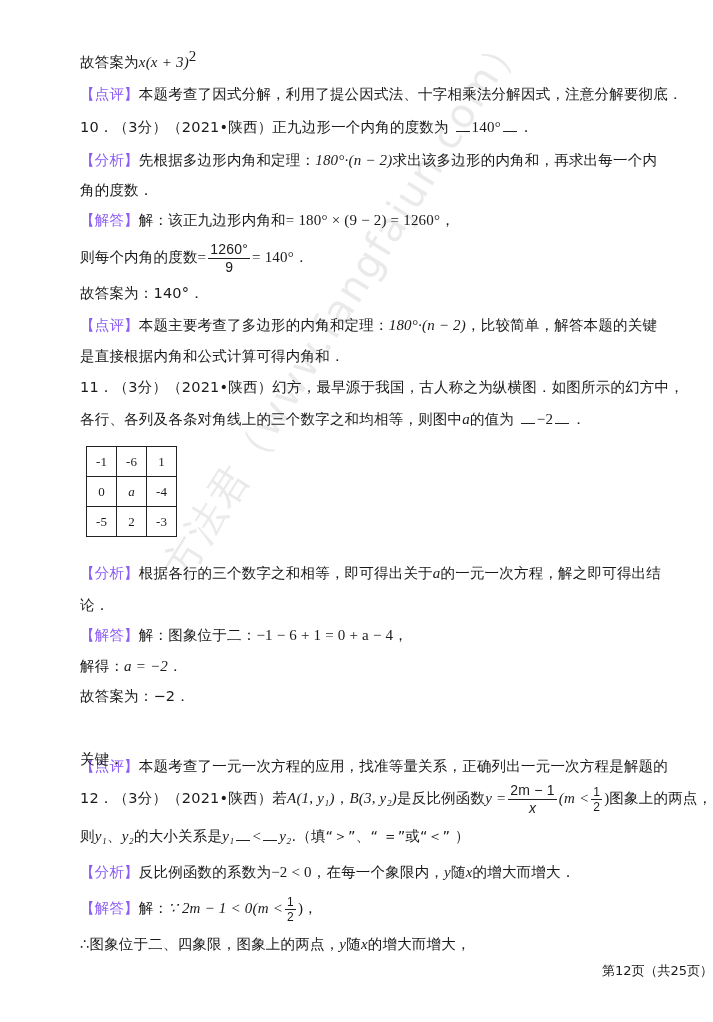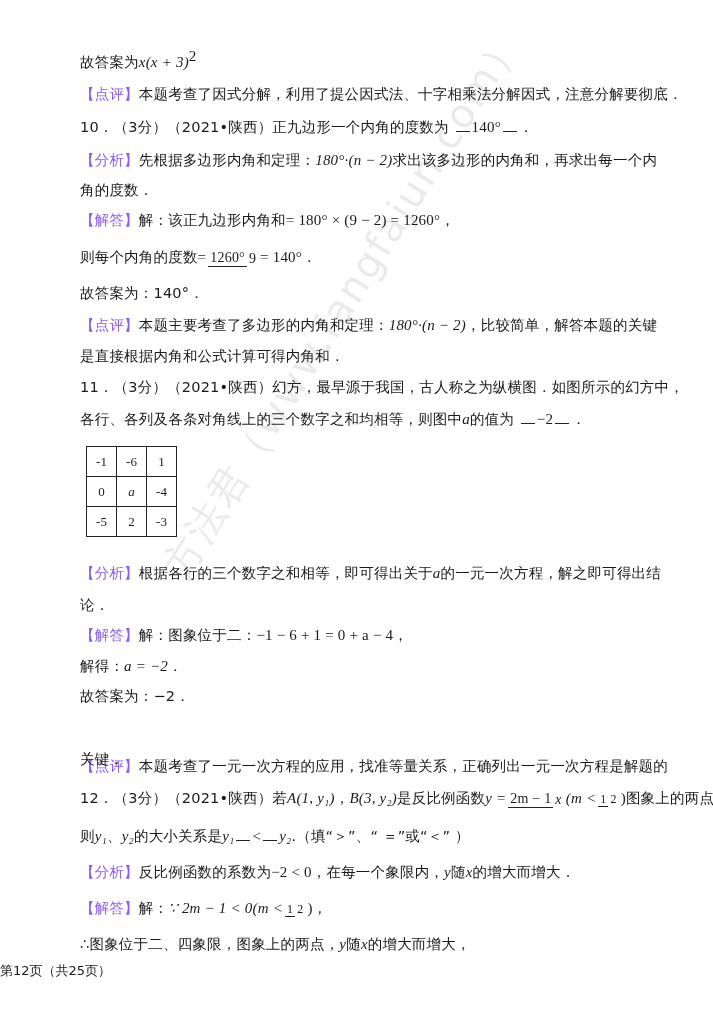--- a/index.html
+++ b/index.html
@@ -3,28 +3,28 @@
 <meta charset="utf-8">
 <style>
   html, body { margin:0; padding:0; background:#ffffff; }
   body { width:713px; height:1022px; position:relative; overflow:hidden;
          font-family:"DejaVu Sans", sans-serif; color:#1a1a1a; }
   .line { position:absolute; left:80px; font-size:14.5px; white-space:nowrap; line-height:20px; letter-spacing:0.2px; }
   .tag { color:#8b5cf6; }
   .m { font-family:"Liberation Serif", serif; font-size:15px; }
   .mi { font-family:"Liberation Serif", serif; font-style:italic; font-size:15px;margin-top:25px; }
   .blank { display:inline-block; min-width:14px; border-bottom:1px solid #222; height:14px; vertical-align:baseline; margin:0 2px; }
-  .frac { display:inline-flex; flex-direction:row; align-items:center; vertical-align:middle; font-family:Liberation Serif, serif; font-size:14px; line-height:17px; margin:0 2px; }
+  .frac { display:inline-flex; flex-direction:column; align-items:center; vertical-align:middle; font-family:Liberation Sans, sans-serif; font-size:14px; line-height:17px; margin:0 2px; }
   .frac .num { border-bottom:1px solid #222; padding:0 2px; }
   .frac .den { padding:0 2px; }
   .frac.small { font-size:12px; line-height:14px; }
   sub, sup { font-size:9px; }
   .grid { position:absolute; left:86px; top:446px; border-collapse:collapse; }
   .grid td { width:29px; height:29px; border:1px solid #222; text-align:center; font-family:"Liberation Serif", serif; font-size:13px; padding:0; }
-  .footer { position:absolute; left:0; width:713px; top:962px; text-align:left; font-size:13px; }
+  .footer { position:absolute; left:0; width:713px; top:962px; text-align:right; font-size:13px; }
   .watermark { position:absolute; left:150px; top:560px; transform:rotate(-58deg); transform-origin:left top;
                font-size:40px; color:rgba(160,160,160,0.22); white-space:nowrap; pointer-events:none; letter-spacing:2px; }
 </style>
 </head>
 <body>
 
 <div class="watermark">方法君（www.fangfajun.com）</div>
 
 <div class="line" style="top:46px">
   <span>故答案为</span><span class="mi">x(x + 3)</span><sup class="m">2</sup>

